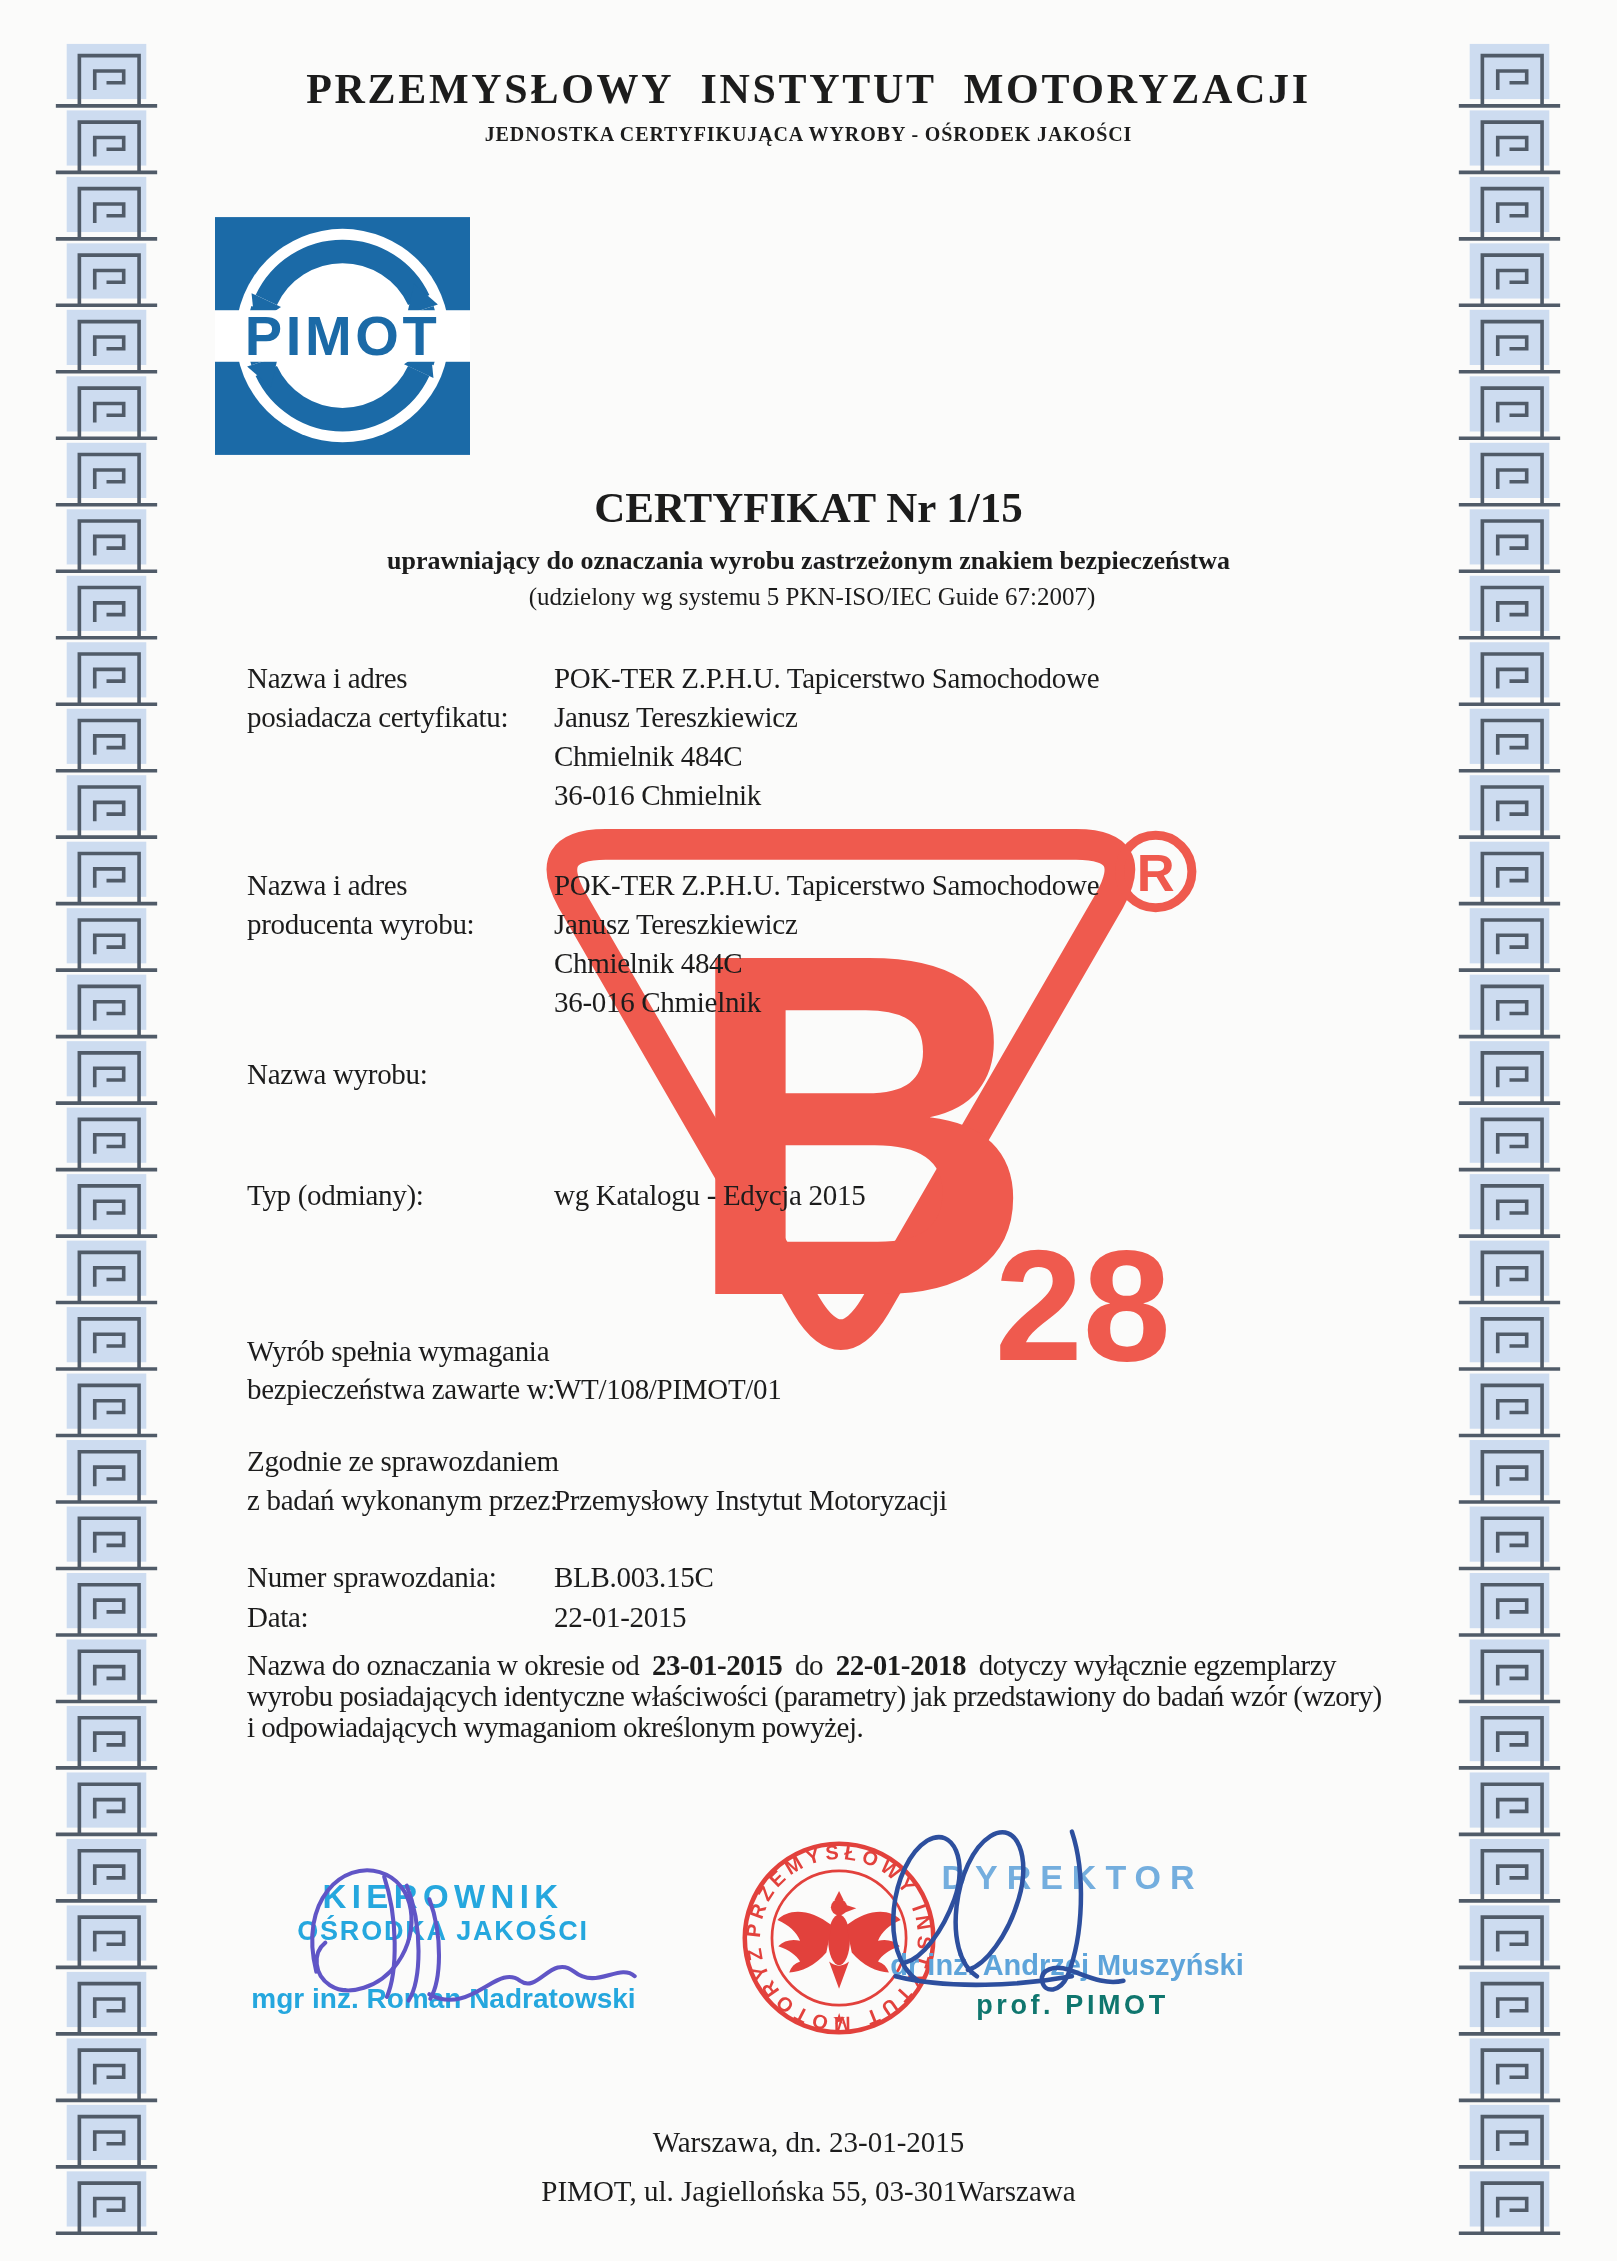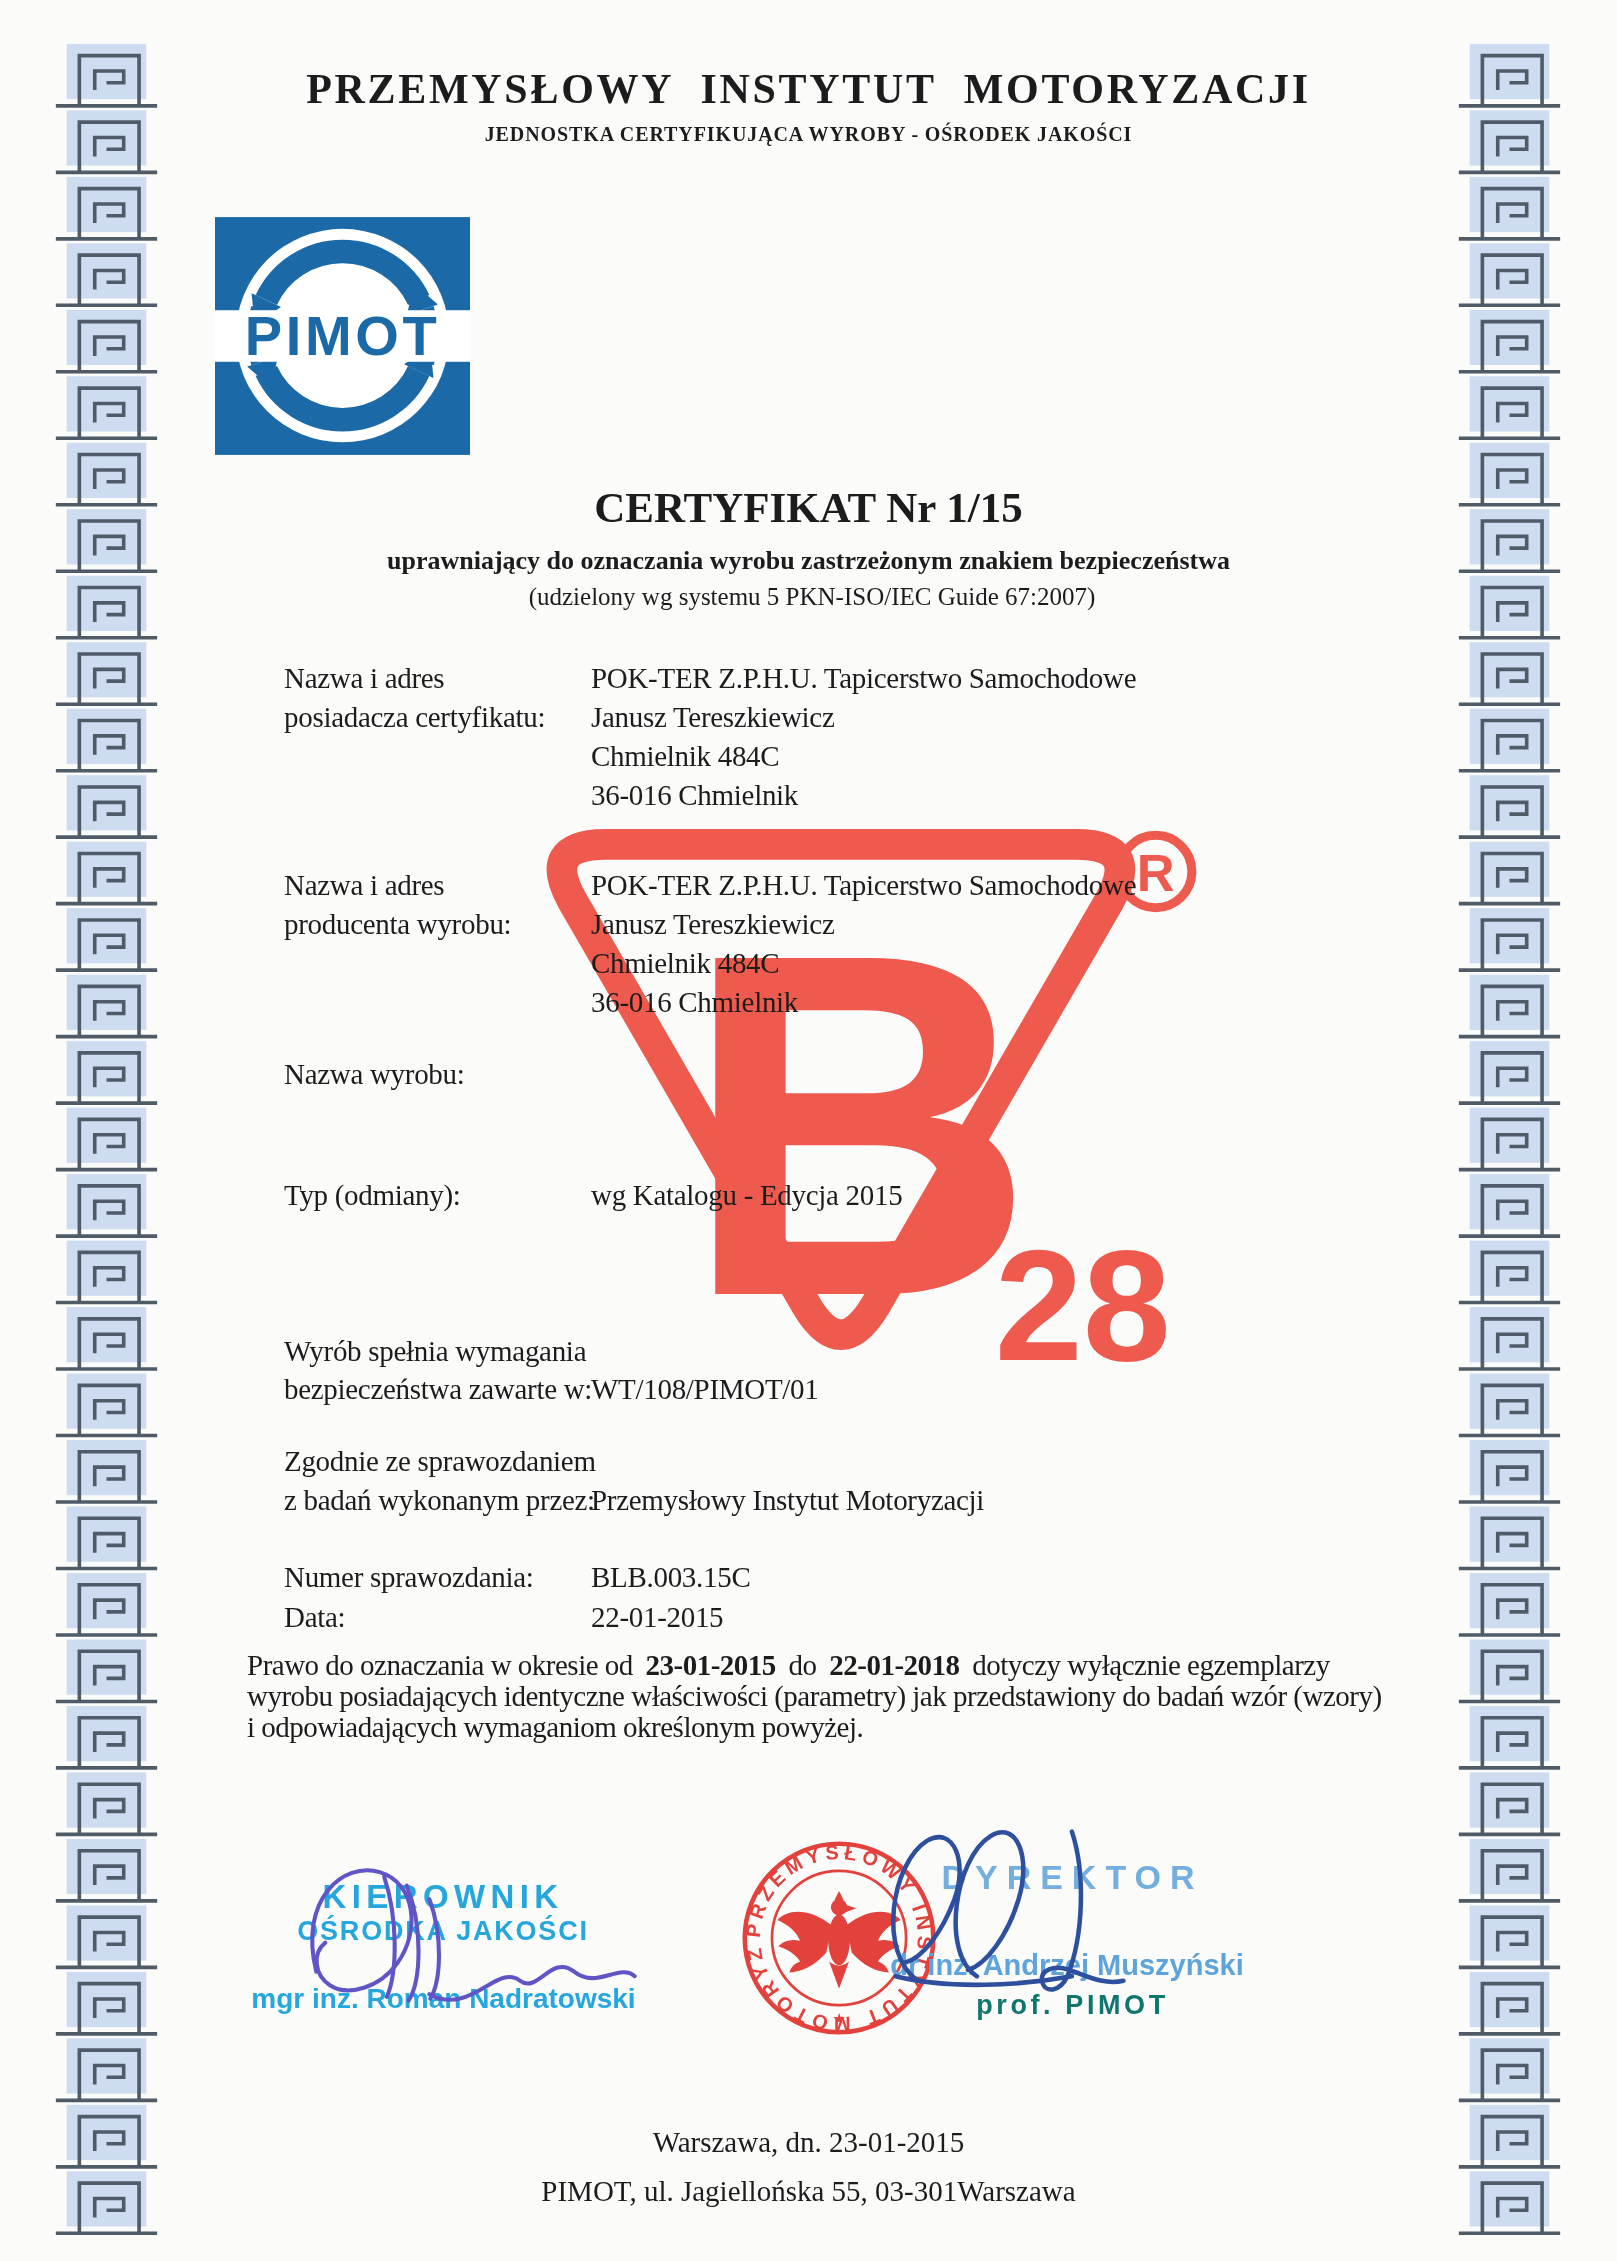--- a/index.html
+++ b/index.html
@@ -14,21 +14,21 @@
   .hdr1{left:0;right:0;top:65px;text-align:center;font-size:42px;font-weight:bold;
         letter-spacing:2.7px;word-spacing:14.5px;z-index:2;}
   .hdr2{left:0;right:0;top:123px;text-align:center;font-size:20px;font-weight:bold;
         letter-spacing:0.9px;z-index:2;}
   
   .title{left:0;right:0;top:483px;text-align:center;font-size:43px;font-weight:bold;z-index:2;}
   .sub1{left:0;right:0;top:546px;text-align:center;font-size:26px;font-weight:bold;z-index:2;}
   .sub2{left:0;right:0;top:583px;text-align:center;font-size:25px;z-index:2;padding-left:7px;}
   
   .lbl,.val{position:absolute;font-size:29px;line-height:39px;letter-spacing:-0.3px;
-            white-space:nowrap;z-index:2;margin-left:37px;}
+            white-space:nowrap;z-index:2;}
   .lbl{left:247px;}
   .val{left:554px;}
   .para{position:absolute;left:247px;font-size:29px;line-height:31px;
         letter-spacing:-0.5px;white-space:nowrap;z-index:2;}
   .para b{margin:0 12.7px;}
   
   .bmark{left:488px;top:810px;z-index:0;}
   .logo{left:215px;top:217px;z-index:2;}
   .stamp{left:733px;top:1832px;z-index:3;}
   .sig{z-index:5;}
@@ -197,21 +197,21 @@
 <div class="lbl" style="top:1442px">Zgodnie ze sprawozdaniem</div>
 <div class="lbl" style="top:1481px">z badań wykonanym przez:</div>
 <div class="val" style="top:1481px">Przemysłowy Instytut Motoryzacji</div>
 
 <div class="lbl" style="top:1558px">Numer sprawozdania:</div>
 <div class="val" style="top:1558px">BLB.003.15C</div>
 
 <div class="lbl" style="top:1598px">Data:</div>
 <div class="val" style="top:1598px">22-01-2015</div>
 
-<div class="para" style="top:1650px"><span>Prawo do oznaczania w okresie od</span><b>23-01-2015</b><span>do</span><b>22-01-2018</b><span>dotyczy wyłącznie egzemplarzy</span></div>
+<div class="para" style="top:1650px"><span>Nazwa do oznaczania w okresie od</span><b>23-01-2015</b><span>do</span><b>22-01-2018</b><span>dotyczy wyłącznie egzemplarzy</span></div>
 <div class="para" style="top:1681px">wyrobu posiadających identyczne właściwości (parametry) jak przedstawiony do badań wzór (wzory)</div>
 <div class="para" style="top:1712px">i odpowiadających wymaganiom określonym powyżej.</div>
 
 <div class="sigtext k-title">KIEROWNIK</div>
 <div class="sigtext k-title2">OŚRODKA JAKOŚCI</div>
 <div class="sigtext k-name">mgr inż. Roman Nadratowski</div>
 <svg class="abs sig" style="left:262px;top:1845px" width="380" height="199" viewBox="0 0 420 220">
   <g fill="none" stroke="#6055c6" stroke-width="4.5" stroke-linecap="round">
     <path d="M60,140 C40,60 90,18 130,30 C170,42 175,95 150,130 C130,158 95,168 75,155 C58,144 55,120 70,108"></path>
     <path d="M135,35 C150,80 150,140 138,168"></path>

